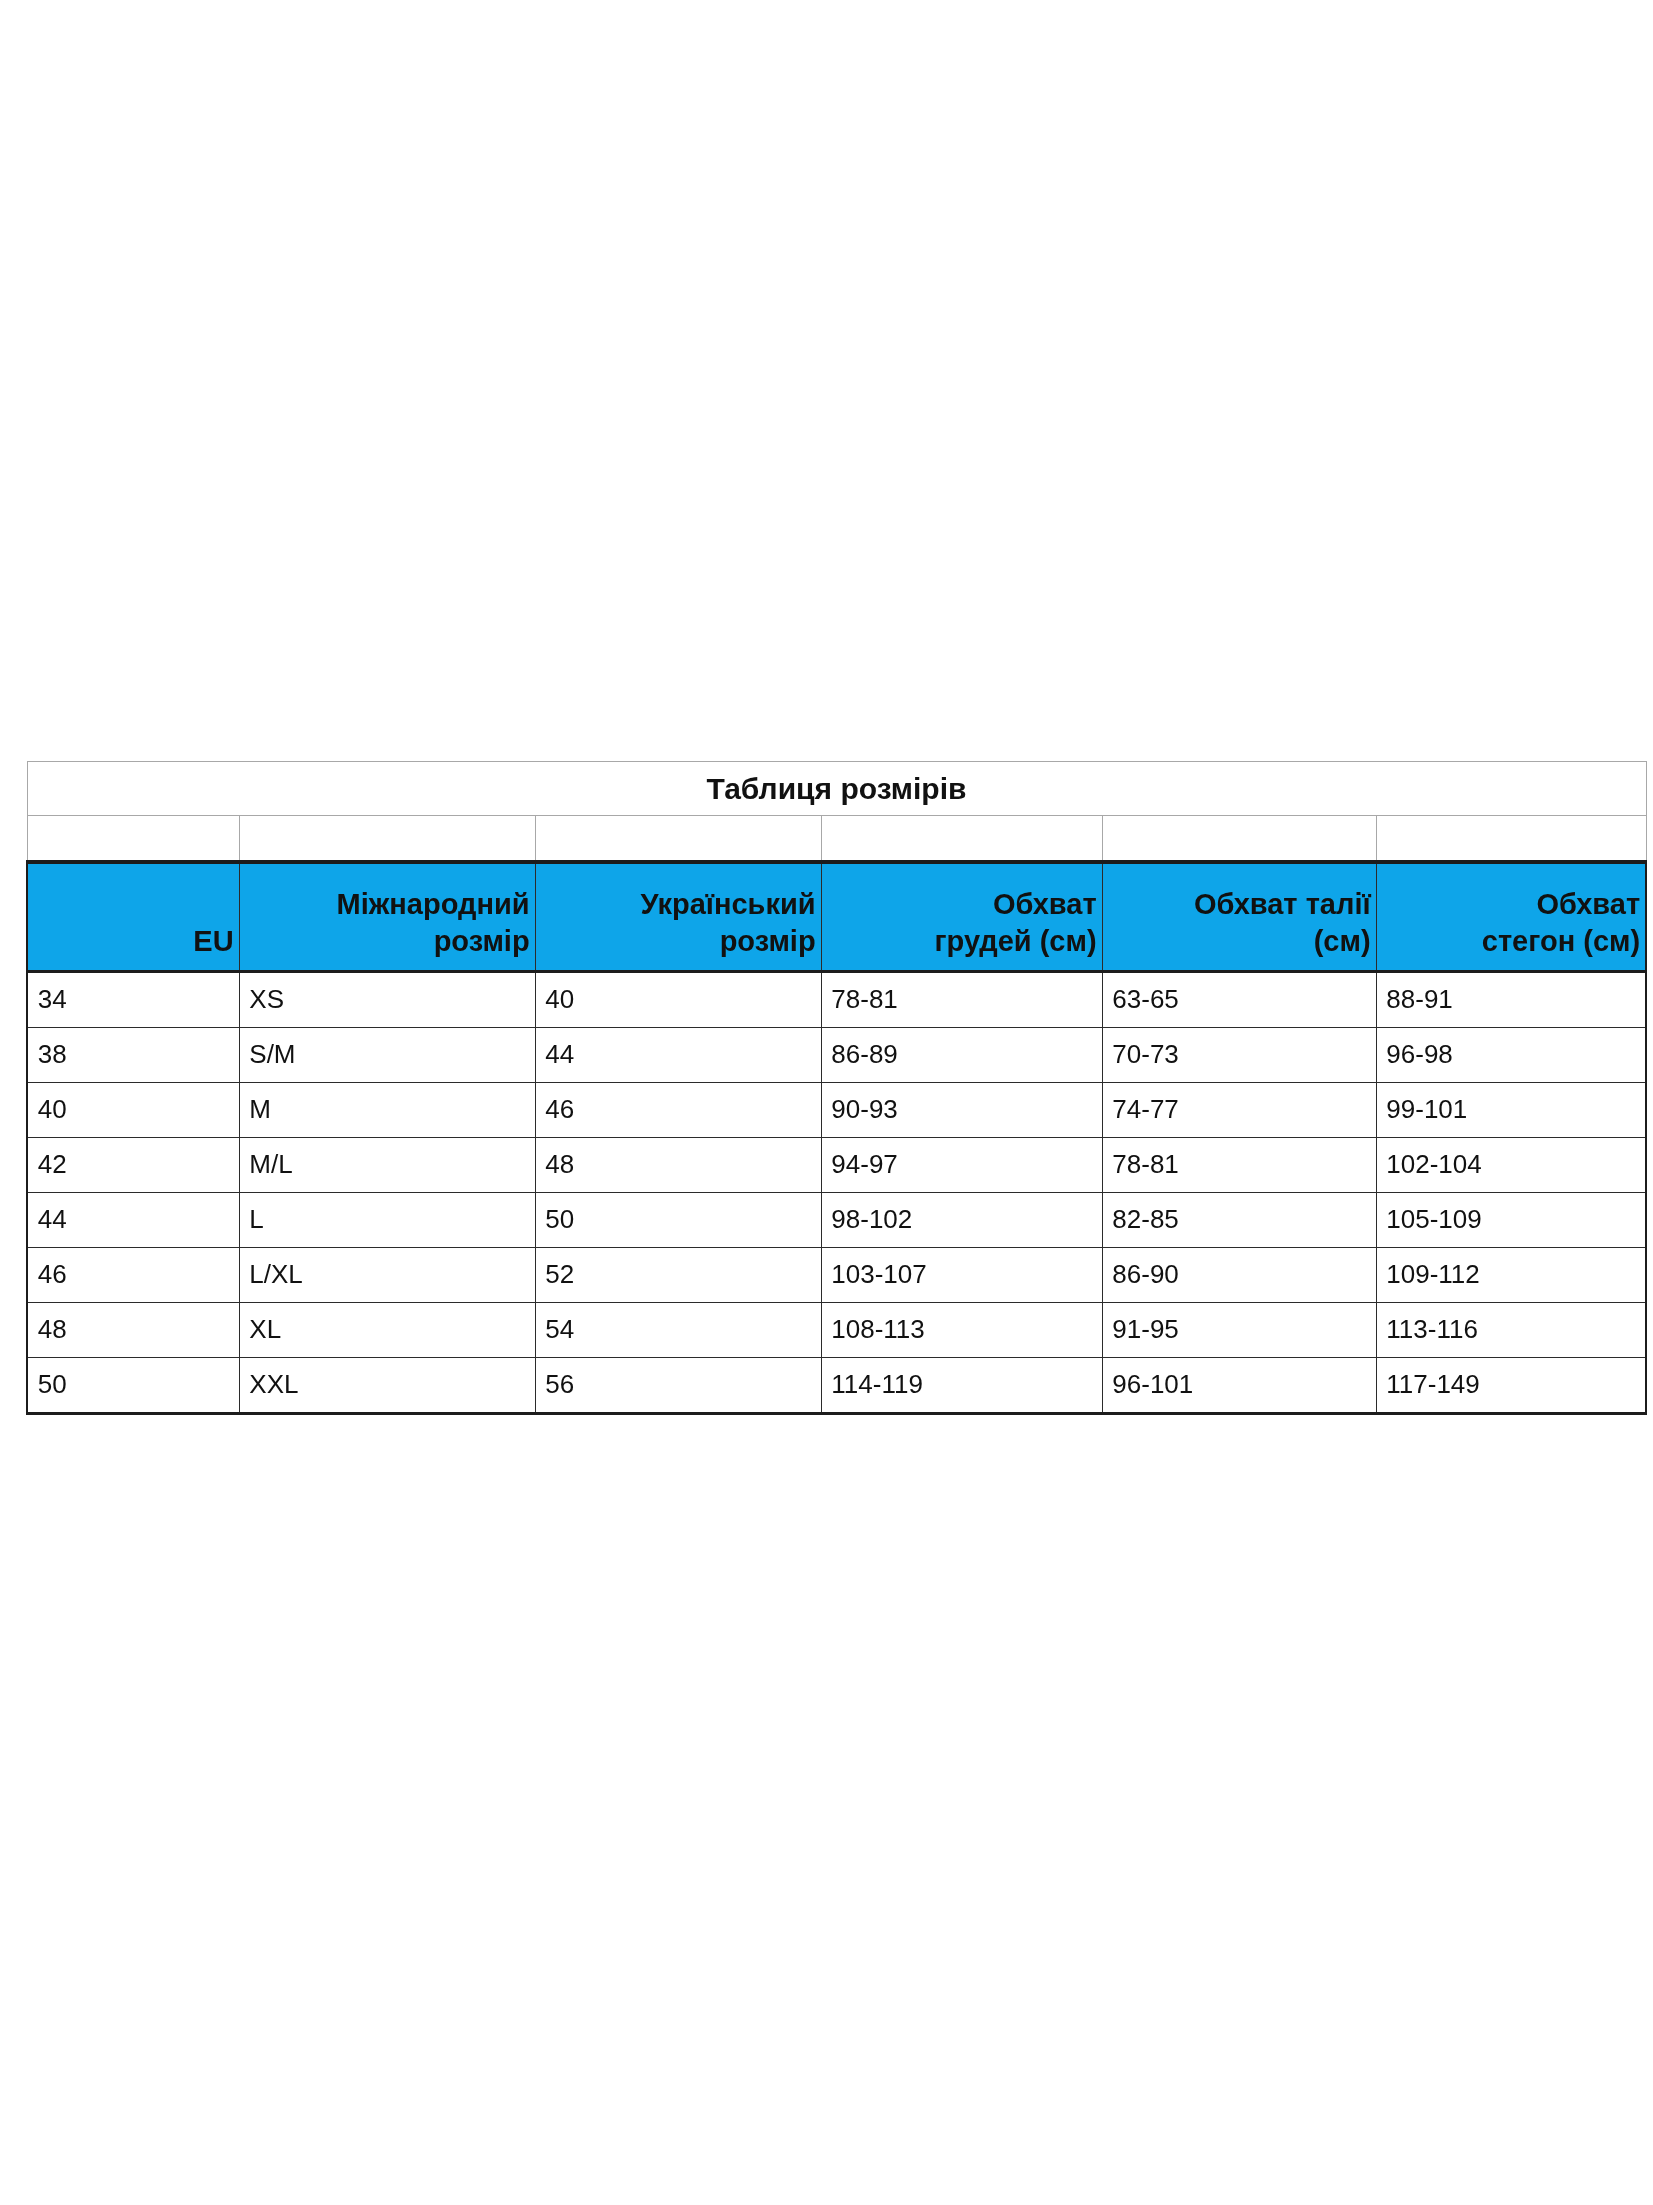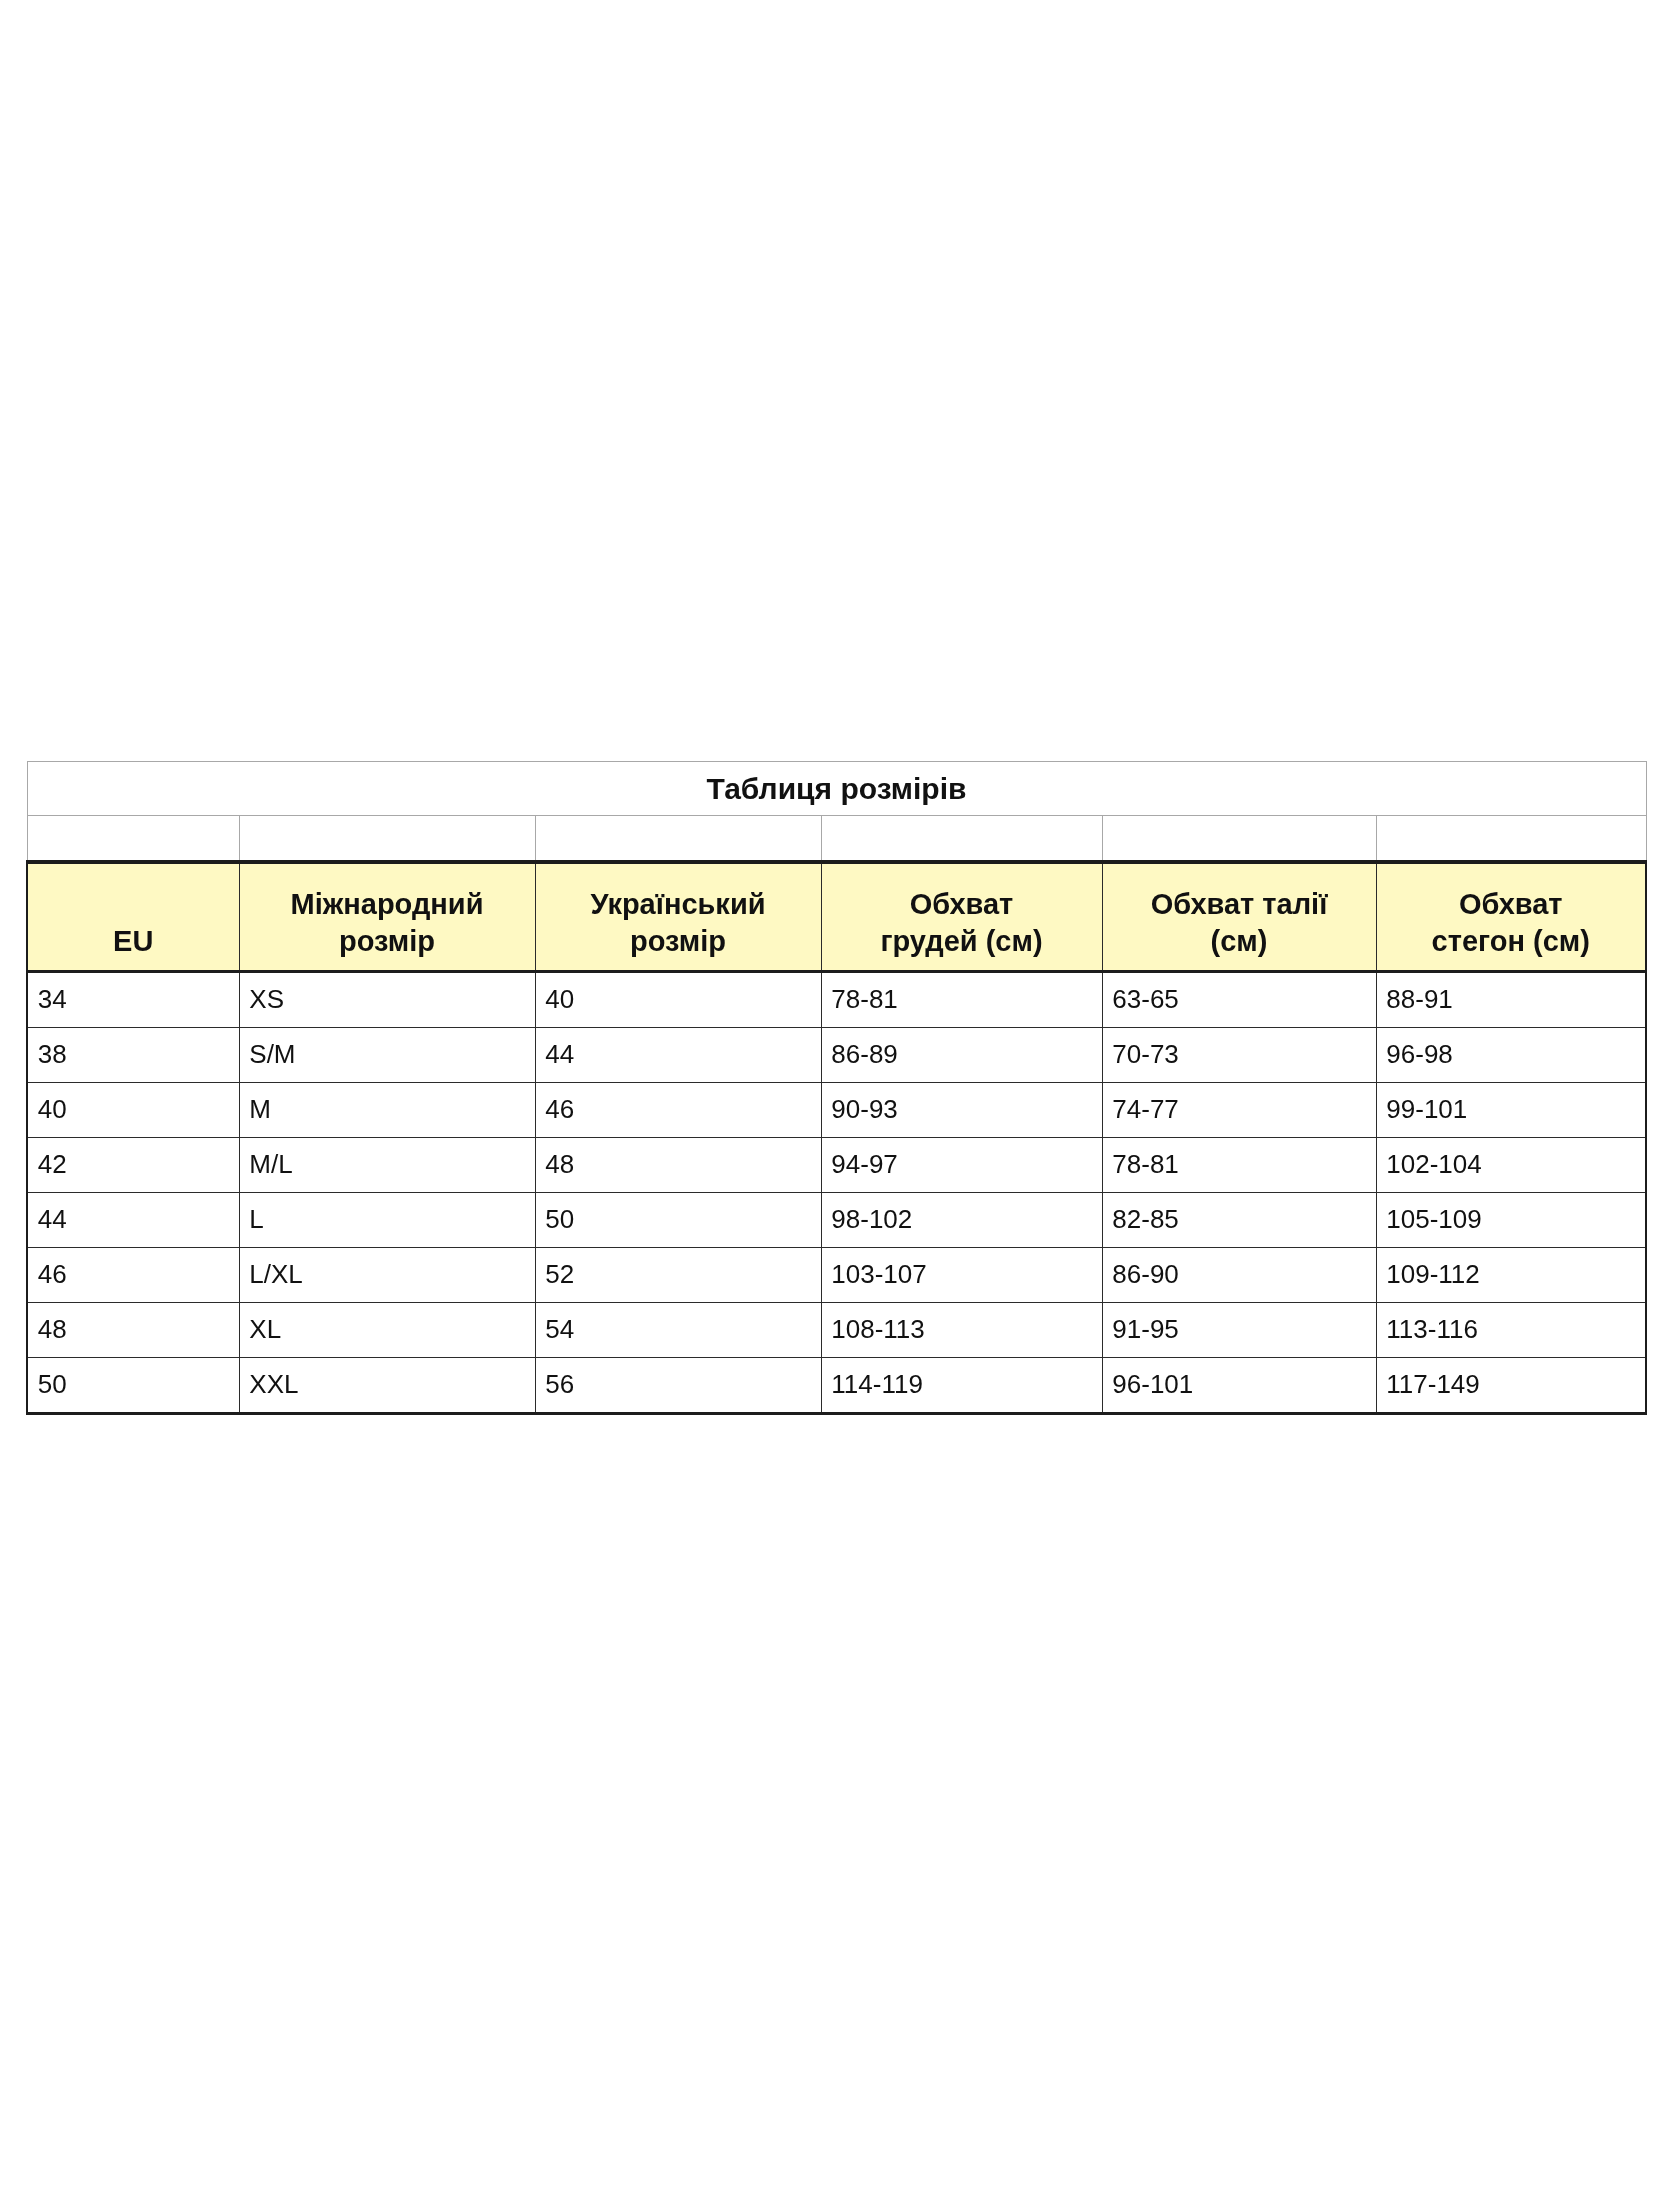--- a/index.html
+++ b/index.html
@@ -42,28 +42,28 @@
   }
   
   .spacer-row td {
     height: 42px;
     border: 1.6px solid #a8a8a8;
     background: #ffffff;
   }
   
   .header-row th {
     height: 96px;
-    background: #fef9c3;
+    background: #0ea5e9;
     border: 1.6px solid #2b2b2b;
     border-top: 4.1px solid #1c1c1c;
     border-bottom: 3.3px solid #1c1c1c;
     font-weight: bold;
     font-size: 29px;
     line-height: 1.28;
-    text-align: center;
+    text-align: right;
     vertical-align: bottom;
     padding: 0 4.9px 9.8px 4.9px;
     white-space: pre-line;
   }
   .header-row th:first-child { border-left: 2.5px solid #1c1c1c; }
   .header-row th:last-child  { border-right: 2.5px solid #1c1c1c; }
   
   .data-row td {
     height: 54px;
     border: 1.6px solid #2b2b2b;

